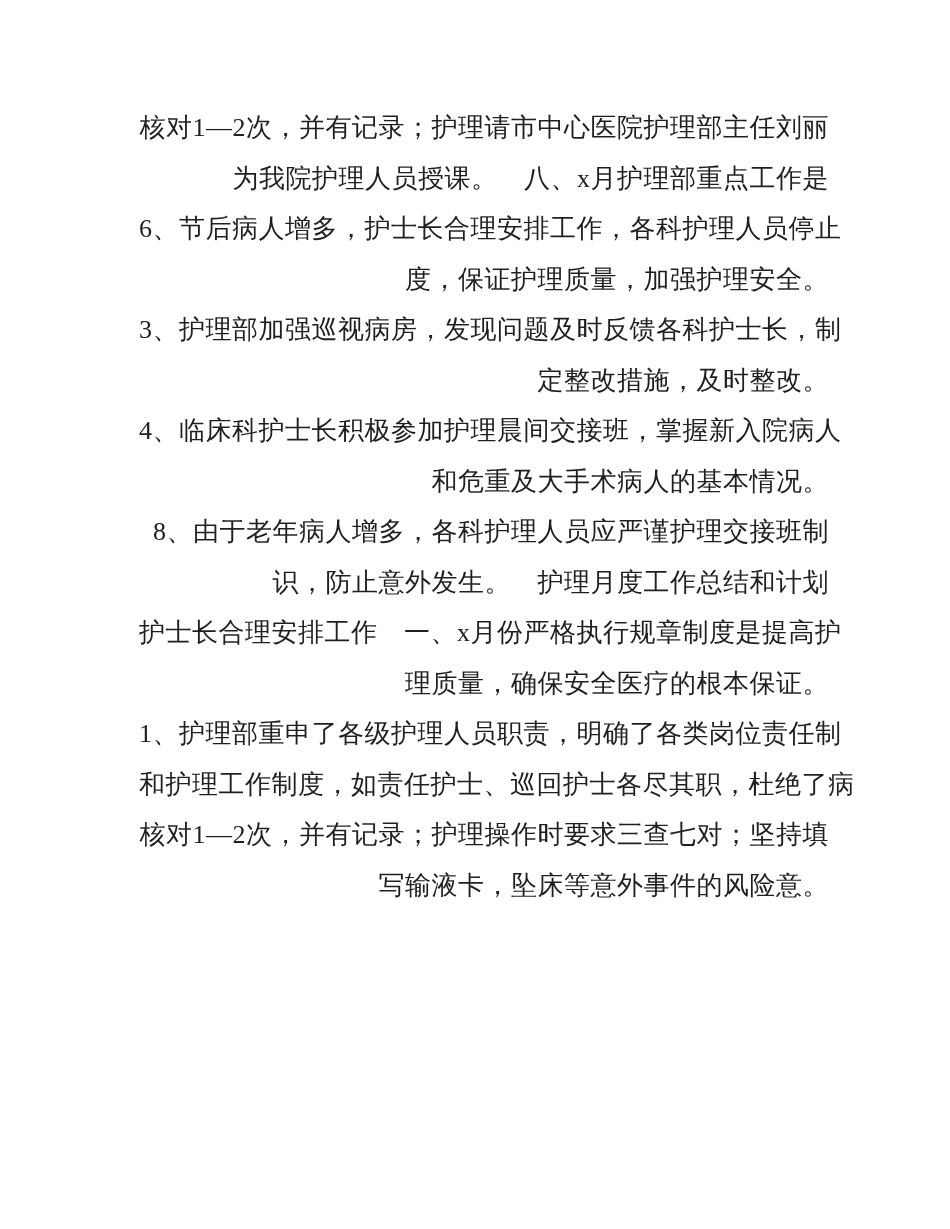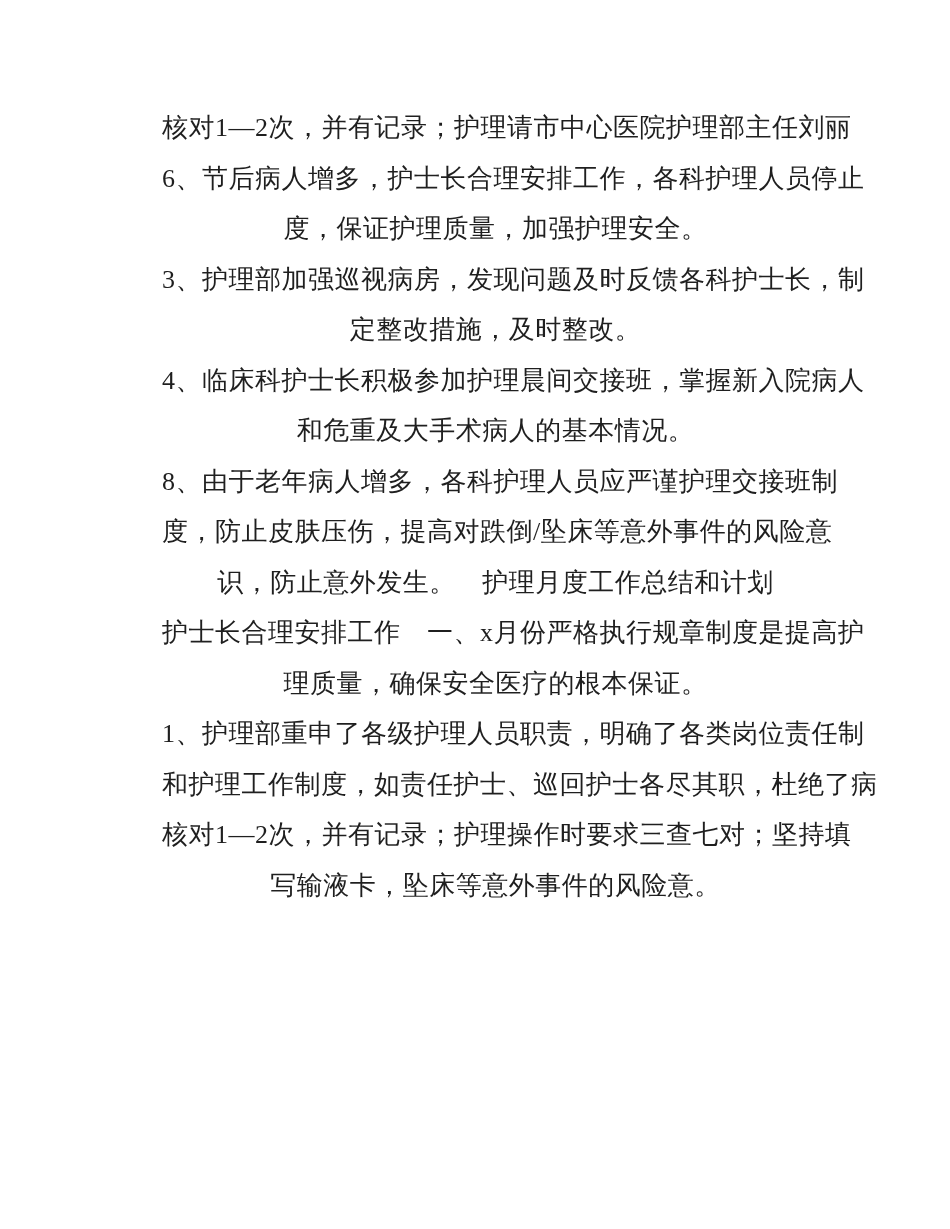--- a/index.html
+++ b/index.html
@@ -20,39 +20,38 @@
     left: 139px;
     top: 103px;
     width: 690px;
   }
   .line {
     font-size: 26px;
     line-height: 50.5px;
     color: #1f1f1f;
     letter-spacing: 0.5px;
     white-space: pre;
-    text-align: center;
+    text-align: right;
     font-weight: 400;
-    margin-left: 23px;
   }
 </style>
 </head>
 <body>
 
 <div class="page">
   <div class="text-block">
     <div class="line">核对1—2次，并有记录；护理请市中心医院护理部主任刘丽</div>
+    <div class="line">为我院护理人员授课。　八、x月护理部重点工作是</div>
     <div class="line">6、节后病人增多，护士长合理安排工作，各科护理人员停止</div>
     <div class="line">度，保证护理质量，加强护理安全。</div>
     <div class="line">3、护理部加强巡视病房，发现问题及时反馈各科护士长，制</div>
     <div class="line">定整改措施，及时整改。</div>
     <div class="line">4、临床科护士长积极参加护理晨间交接班，掌握新入院病人</div>
     <div class="line">和危重及大手术病人的基本情况。</div>
     <div class="line">8、由于老年病人增多，各科护理人员应严谨护理交接班制</div>
-    <div class="line">度，防止皮肤压伤，提高对跌倒/坠床等意外事件的风险意</div>
     <div class="line">识，防止意外发生。　护理月度工作总结和计划</div>
     <div class="line">护士长合理安排工作　一、x月份严格执行规章制度是提高护</div>
     <div class="line">理质量，确保安全医疗的根本保证。</div>
     <div class="line">1、护理部重申了各级护理人员职责，明确了各类岗位责任制</div>
     <div class="line">和护理工作制度，如责任护士、巡回护士各尽其职，杜绝了病</div>
     <div class="line">核对1—2次，并有记录；护理操作时要求三查七对；坚持填</div>
     <div class="line">写输液卡，坠床等意外事件的风险意。</div>
   </div>
 </div>
 

